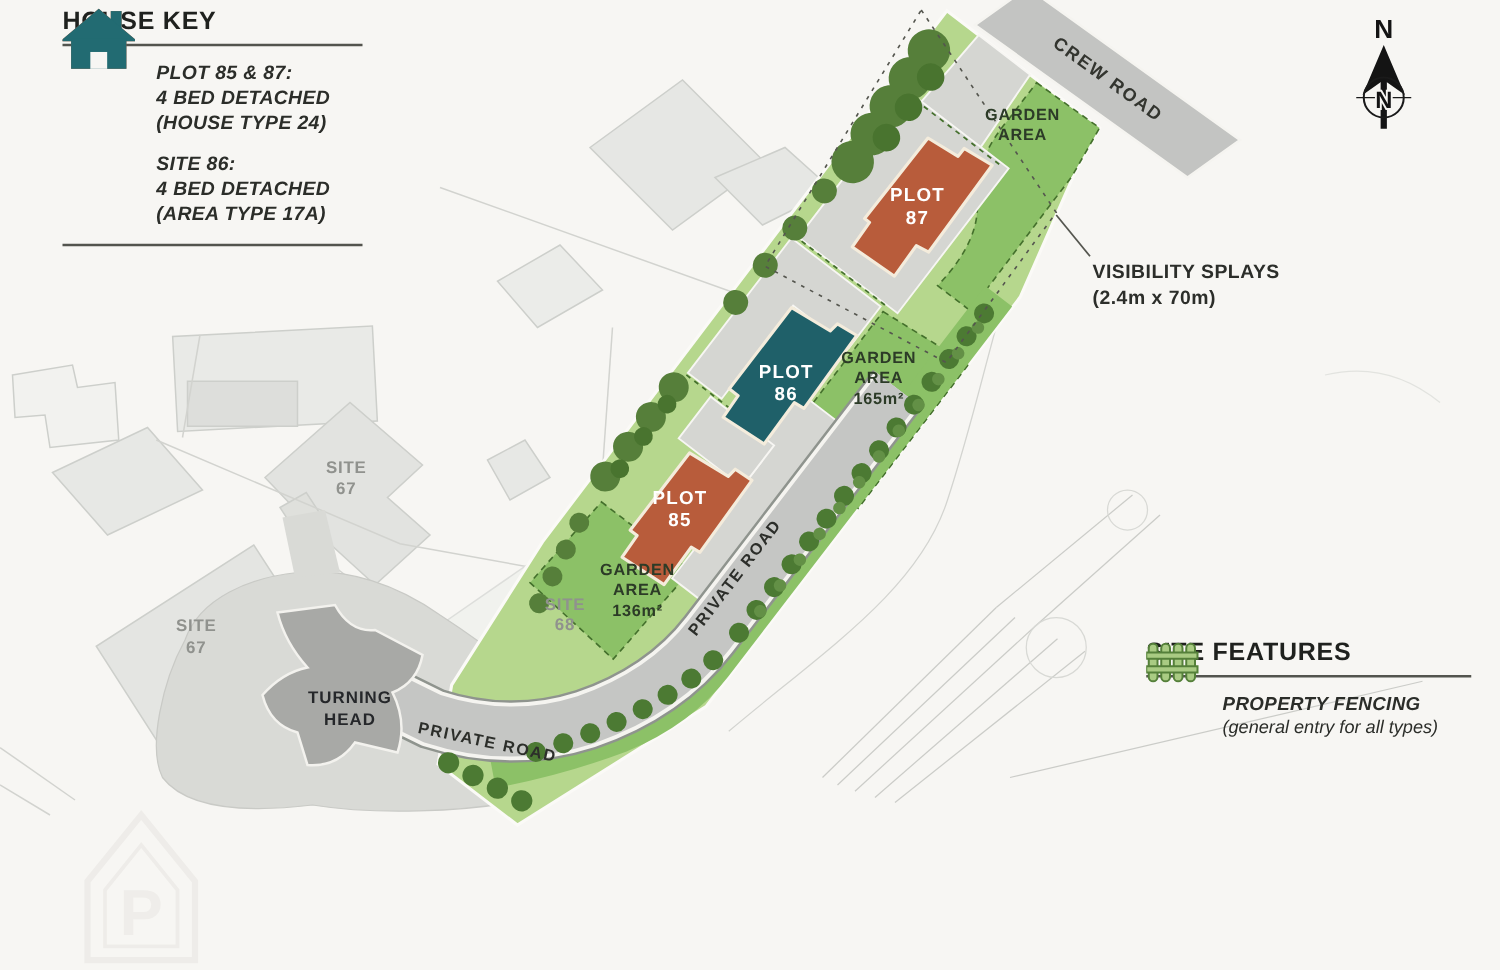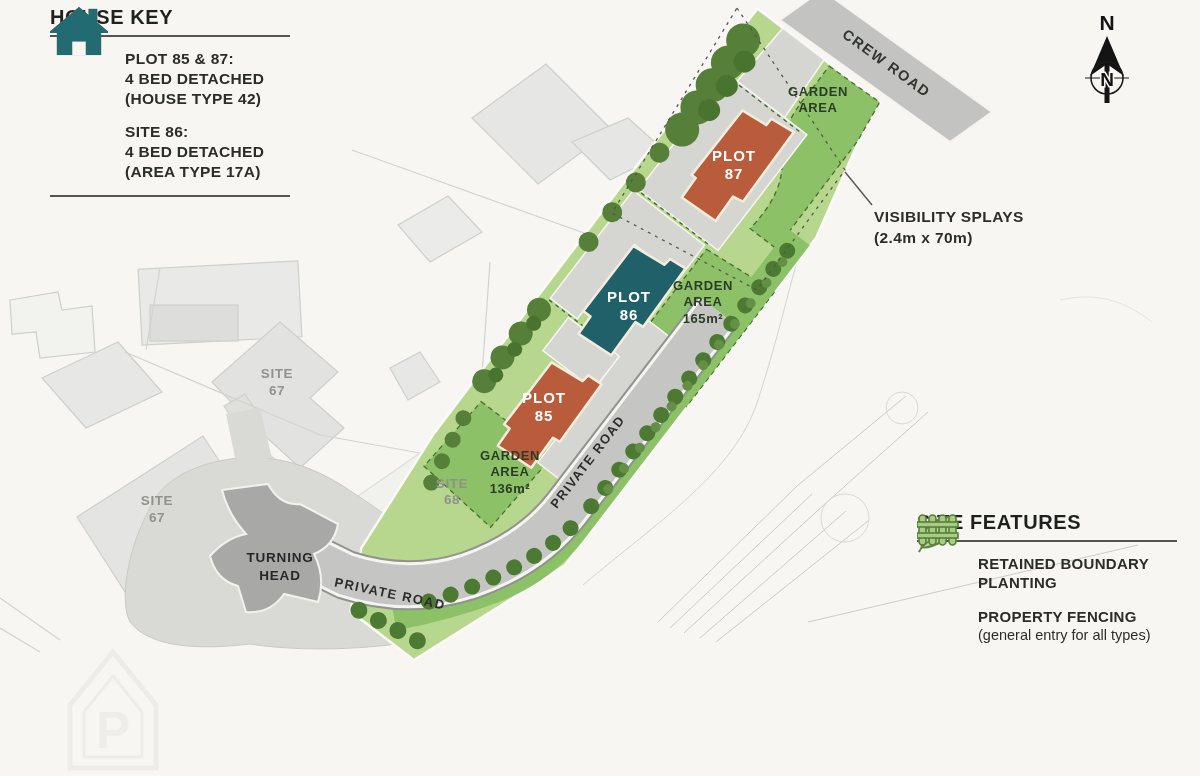--- a/index.html
+++ b/index.html
@@ -9,21 +9,21 @@
   .maplabel{font-family:"Liberation Sans",sans-serif;font-weight:bold;}
   
   .panel{position:absolute;color:#262824;}
   #house-key{left:50px;top:6px;width:240px;}
   #site-features{left:917px;top:511px;width:260px;}
   .panel h2{margin:0 0 6px 0;font-size:20px;letter-spacing:.6px;color:#1f211e;}
   .rule{border:none;border-top:2px solid #53544e;margin:0 0 12px 0;}
   .rule.bottom{margin-top:4px;}
   .ki{display:flex;gap:15px;margin-bottom:13px;align-items:flex-start;}
   .ki .ic{flex:0 0 60px;display:flex;justify-content:center;padding-top:2px;}
-  .ki .tx{font-size:15.5px;font-weight:bold;line-height:20px;letter-spacing:.3px;color:#2b2d29;}
+  .ki .tx{font-size:15.5px;font-weight:bold;line-height:20px;letter-spacing:.3px;color:#2b2d29;font-style:italic;}
   #site-features .ki{margin-bottom:15px;}
   #site-features .ki .ic{flex:0 0 46px;}
   #site-features .tx{font-size:15px;line-height:19px;}
   .tx .plain{font-weight:normal;font-size:14.5px;letter-spacing:0;}
 </style>
 </head>
 <body>
 
 <div class="stage">
 
@@ -206,21 +206,21 @@
       <svg width="58" height="50" viewBox="0 0 60 52">
         <rect x="40" y="3" width="9" height="16" fill="#bc5f3c"></rect>
         <polygon points="30,1 62,28 -2,28" fill="#bc5f3c"></polygon>
         <rect x="7" y="26" width="46" height="25" fill="#bc5f3c"></rect>
         <rect x="23" y="37" width="14" height="14" fill="#f7f6f3"></rect>
       </svg>
     </span>
     <div class="tx">
       <div>PLOT 85 &amp; 87:</div>
       <div>4 BED DETACHED</div>
-      <div>(HOUSE TYPE 42)</div>
+      <div>(HOUSE TYPE 24)</div>
     </div>
   </div>
   <div class="ki">
     <span class="ic">
       <svg width="58" height="50" viewBox="0 0 60 52">
         <rect x="40" y="3" width="9" height="16" fill="#226b72"></rect>
         <polygon points="30,1 62,28 -2,28" fill="#226b72"></polygon>
         <rect x="7" y="26" width="46" height="25" fill="#226b72"></rect>
         <rect x="23" y="37" width="14" height="14" fill="#f7f6f3"></rect>
       </svg>
@@ -231,33 +231,20 @@
       <div>(AREA TYPE 17A)</div>
     </div>
   </div>
   <hr class="rule bottom">
 </div>
 
 <div id="site-features" class="panel">
   <h2>SITE FEATURES</h2>
   <hr class="rule">
 
-  <div class="ki">
-    <span class="ic">
-      <svg width="42" height="44" viewBox="0 0 44 44">
-        <path d="M5,37 Q2,10 38,4 Q42,27 17,35 Q9,38 5,37 Z" fill="#b8d494" stroke="#5c8540" stroke-width="2.2"></path>
-        <path d="M6,36 Q20,25 34,9" fill="none" stroke="#5c8540" stroke-width="1.6"></path>
-        <path d="M2,42 Q4,38 6,36" fill="none" stroke="#5c8540" stroke-width="2"></path>
-      </svg>
-    </span>
-    <div class="tx">
-      <div>RETAINED BOUNDARY</div>
-      <div>PLANTING</div>
-    </div>
-  </div>
 
   <div class="ki">
     <span class="ic">
       <svg width="44" height="40" viewBox="0 0 44 40">
         <g fill="#a9cb83" stroke="#55803a" stroke-width="1.6">
           <rect x="2" y="4" width="7" height="30" rx="3.5"></rect>
           <rect x="12" y="4" width="7" height="30" rx="3.5"></rect>
           <rect x="22" y="4" width="7" height="30" rx="3.5"></rect>
           <rect x="32" y="4" width="7" height="30" rx="3.5"></rect>
           <rect x="0" y="11" width="41" height="5"></rect>

